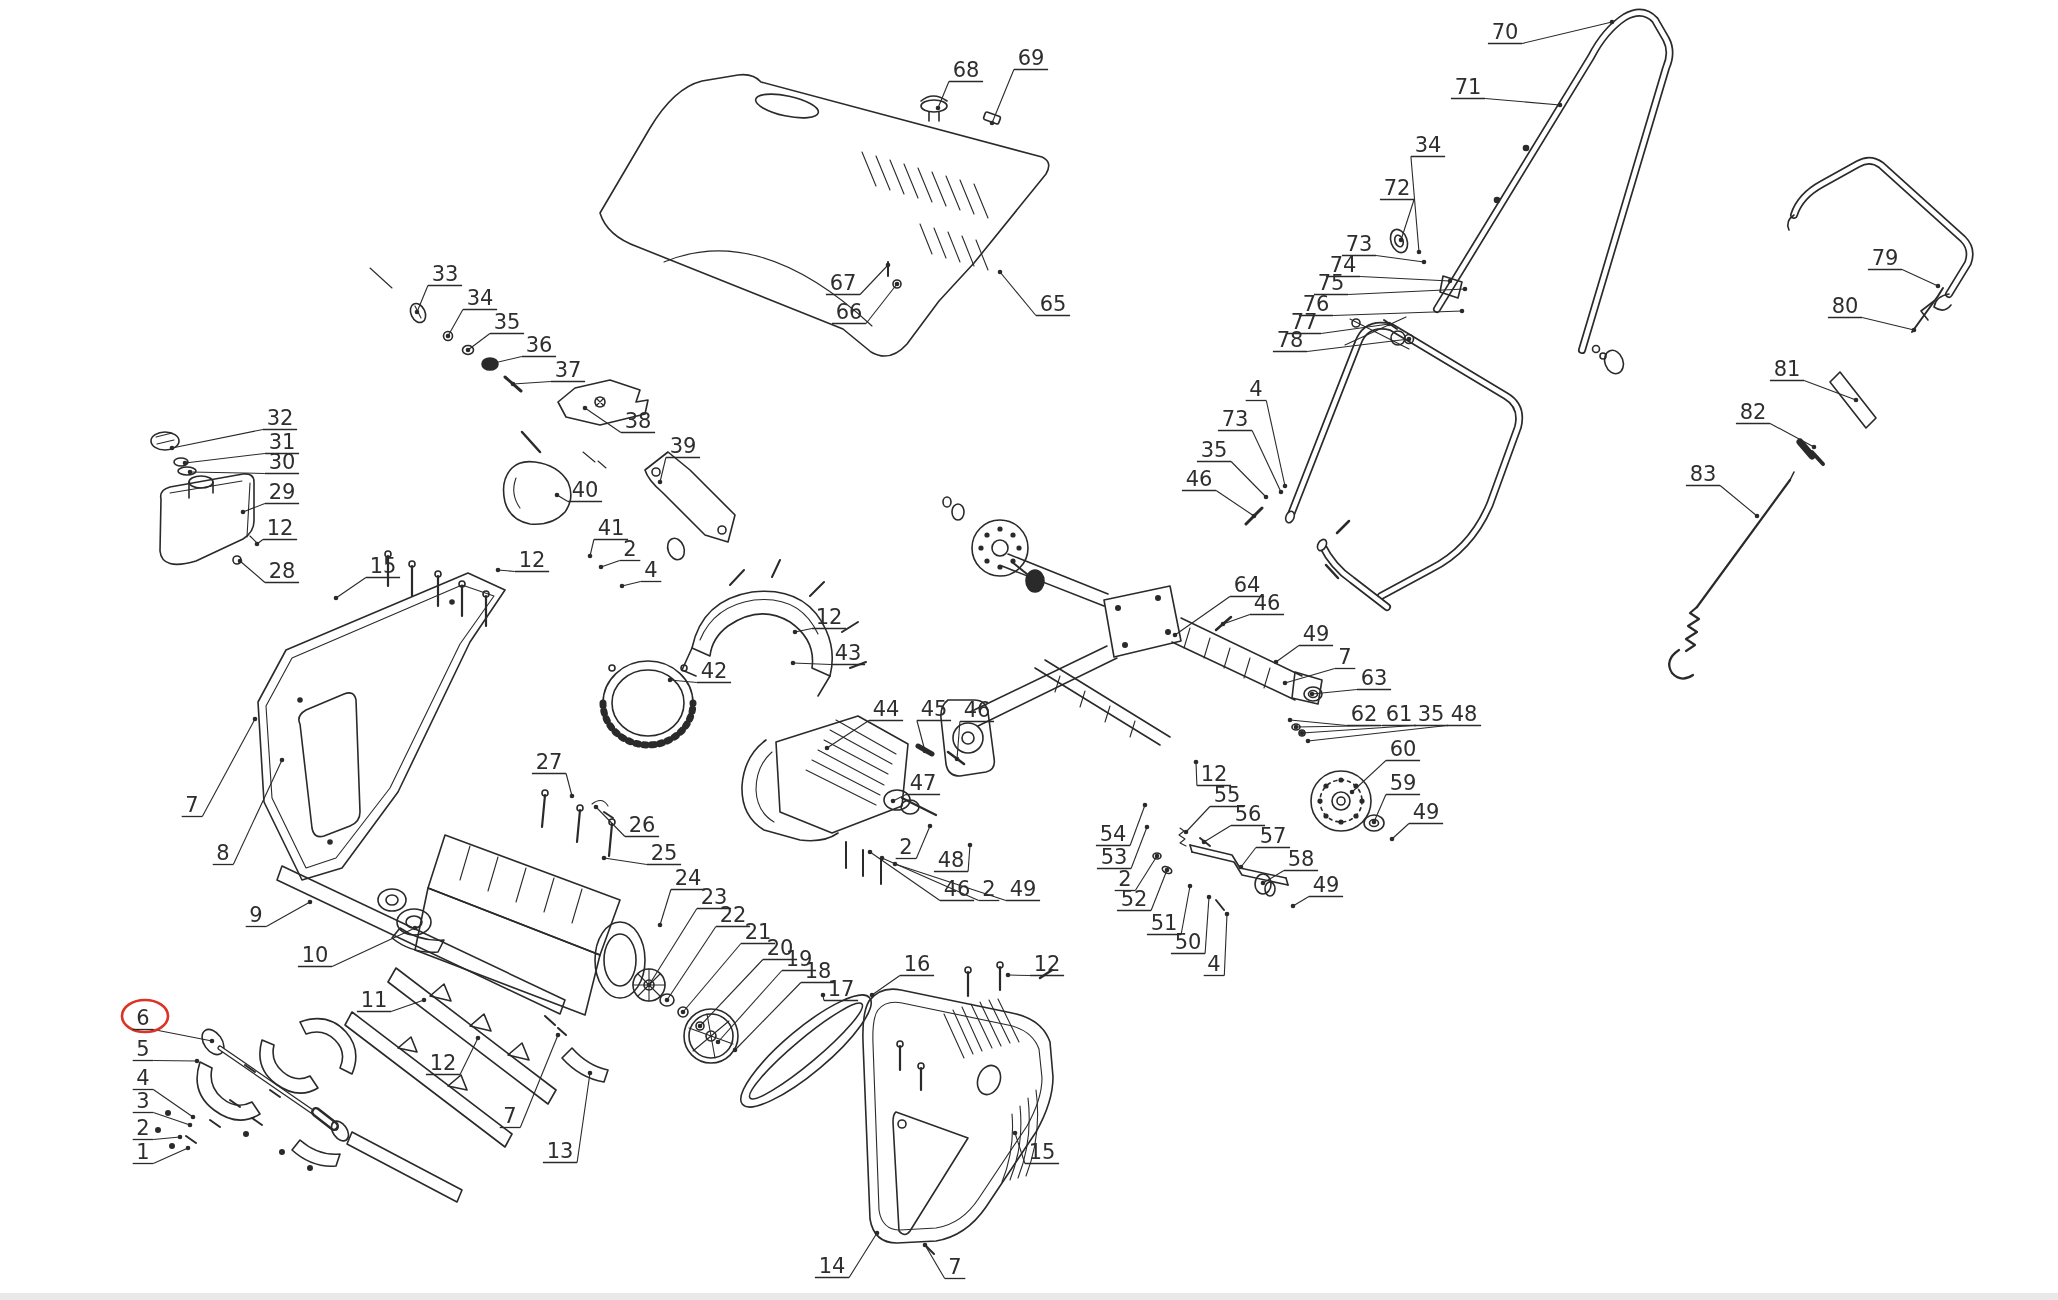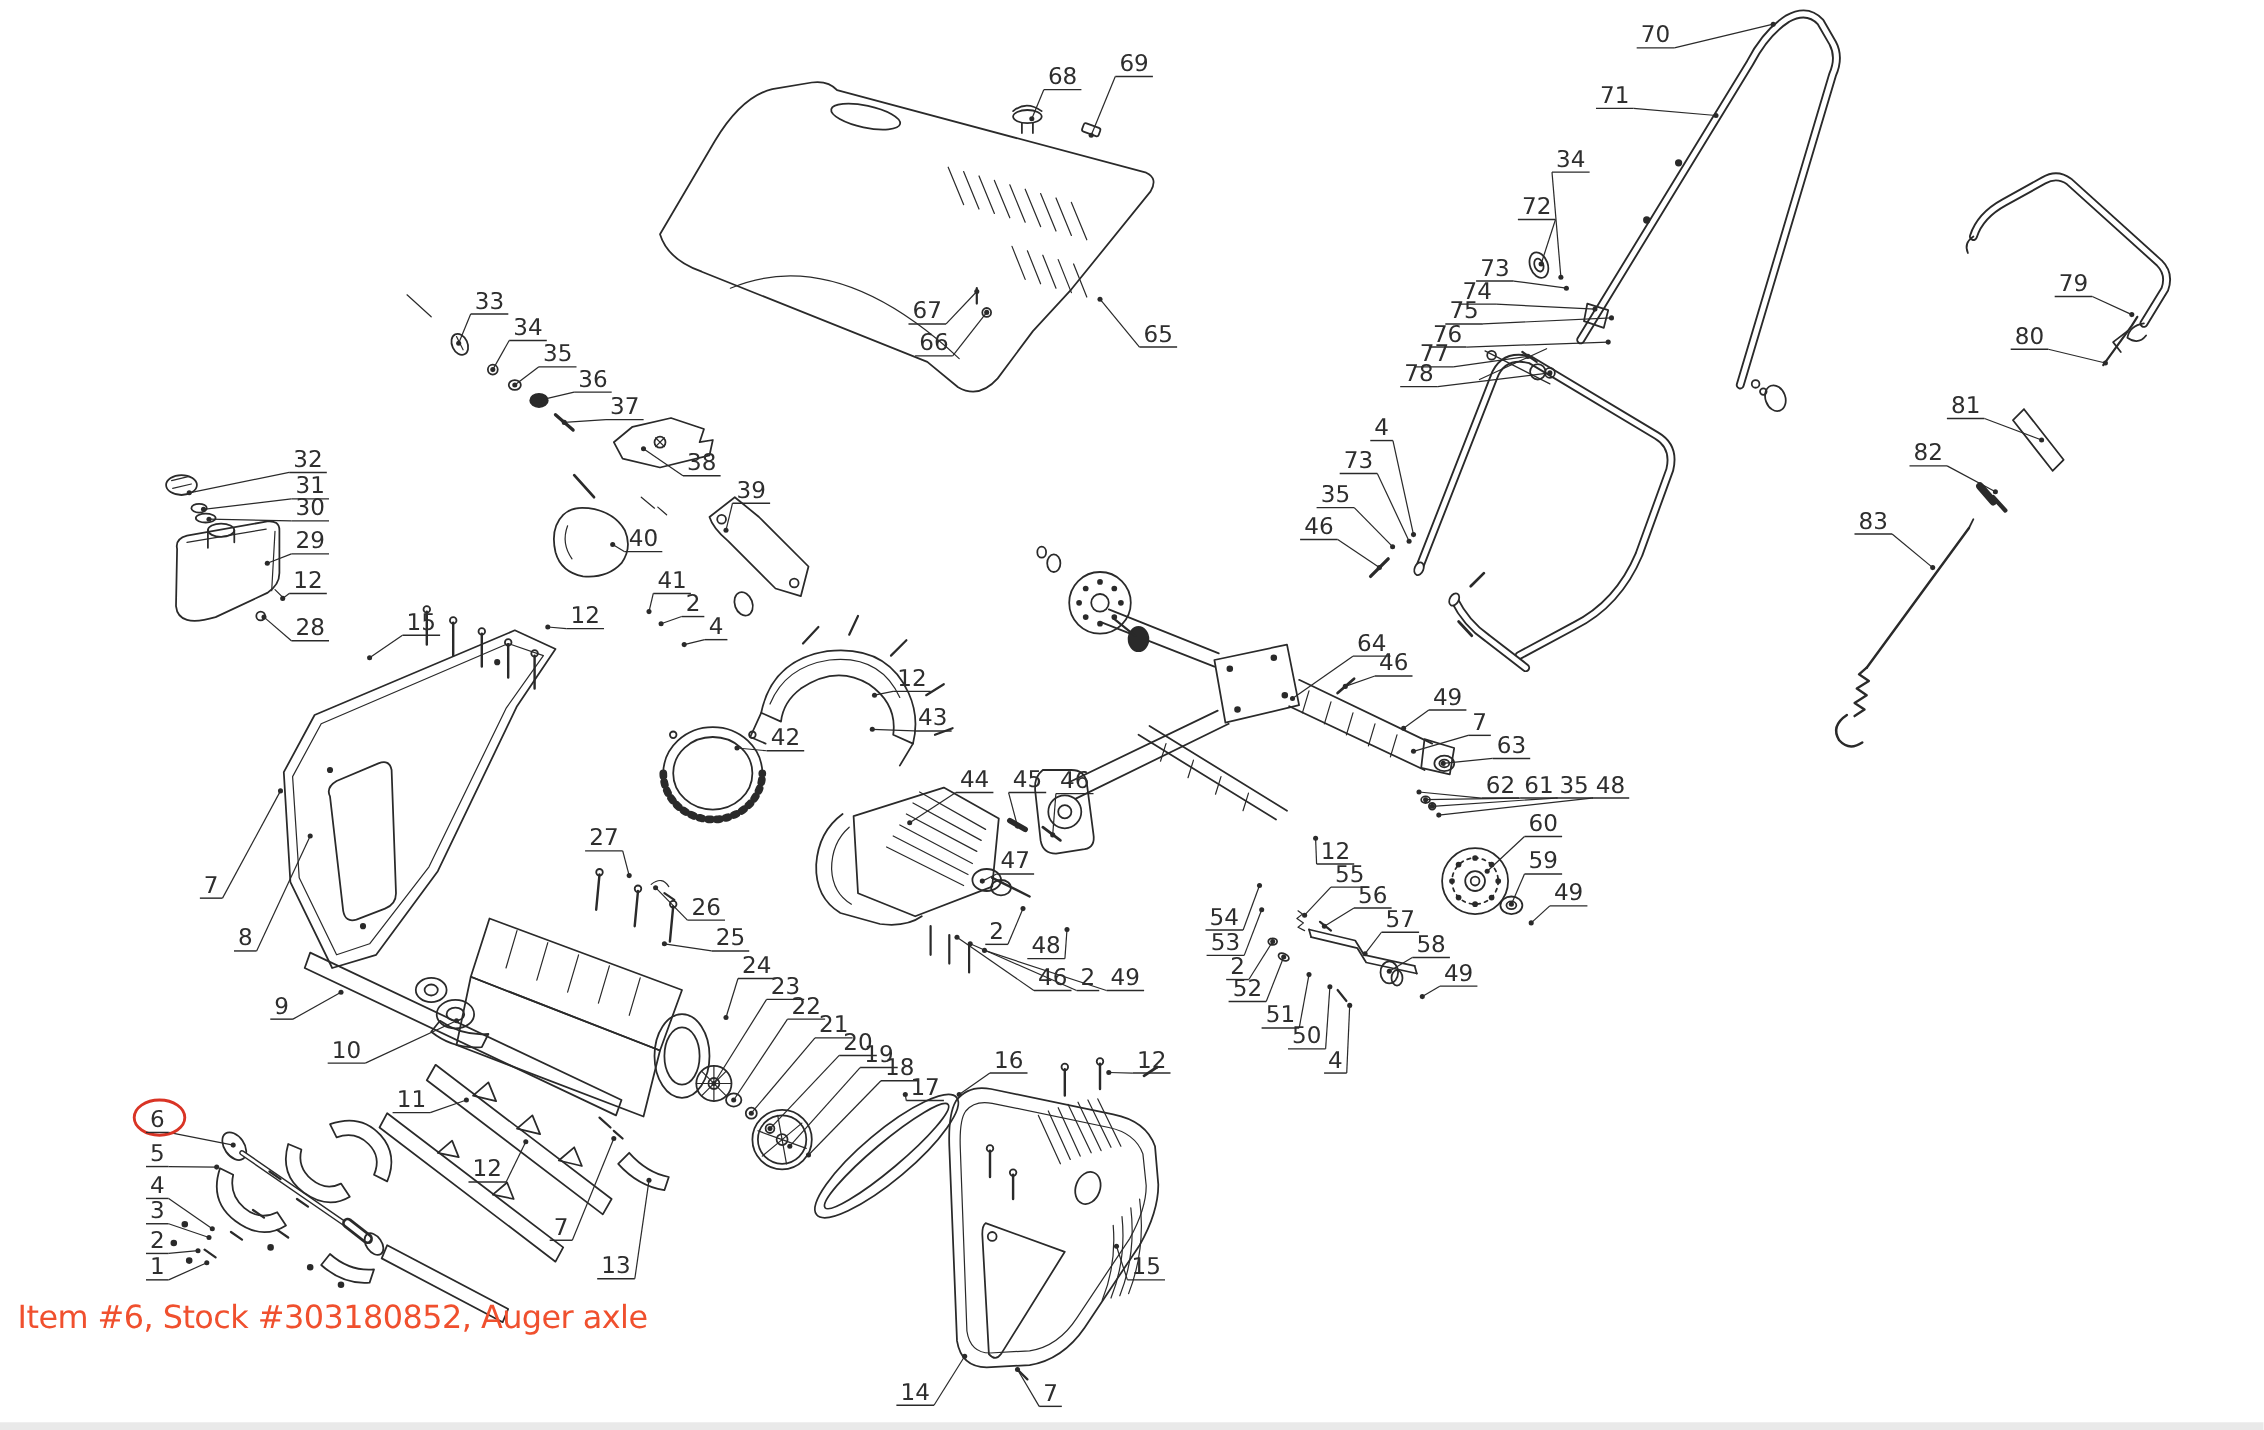--- a/index.html
+++ b/index.html
@@ -988,14 +988,13 @@
           <text x="1188" y="948.5" text-anchor="middle" class="lbl">50</text>
           <line x1="1170.9" x2="1205.1" y1="953.5" y2="953.5" stroke="#2a2a2a" stroke-width="1.3"></line>
         </g>
         <g>
           <text x="1214" y="970.5" text-anchor="middle" class="lbl">4</text>
           <line x1="1203.7" x2="1224.3" y1="975.5" y2="975.5" stroke="#2a2a2a" stroke-width="1.3"></line>
         </g>
       </g>
 </svg>
 
-<div class="caption" style="color: rgb(240, 80, 46);">Item #6, Stock #303180852, Auger axle</div>
 </div>
 
 </body></html>

